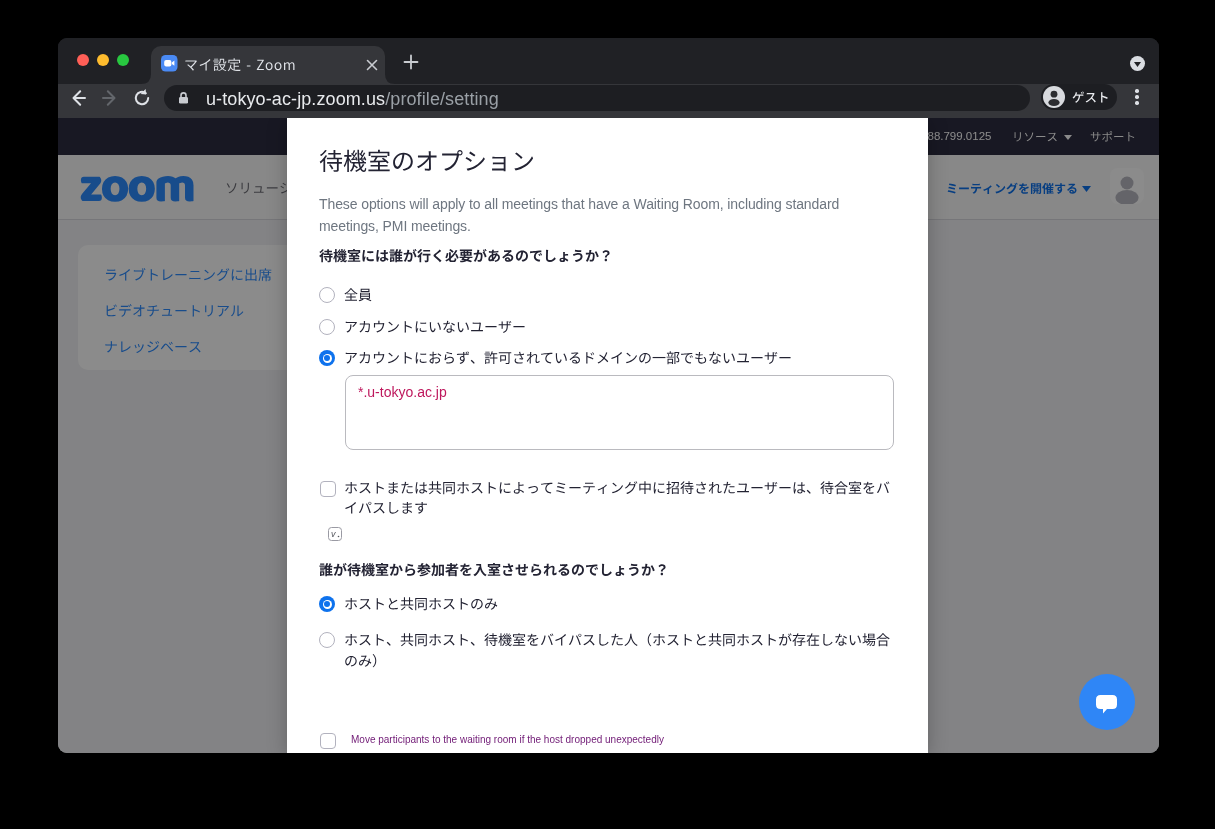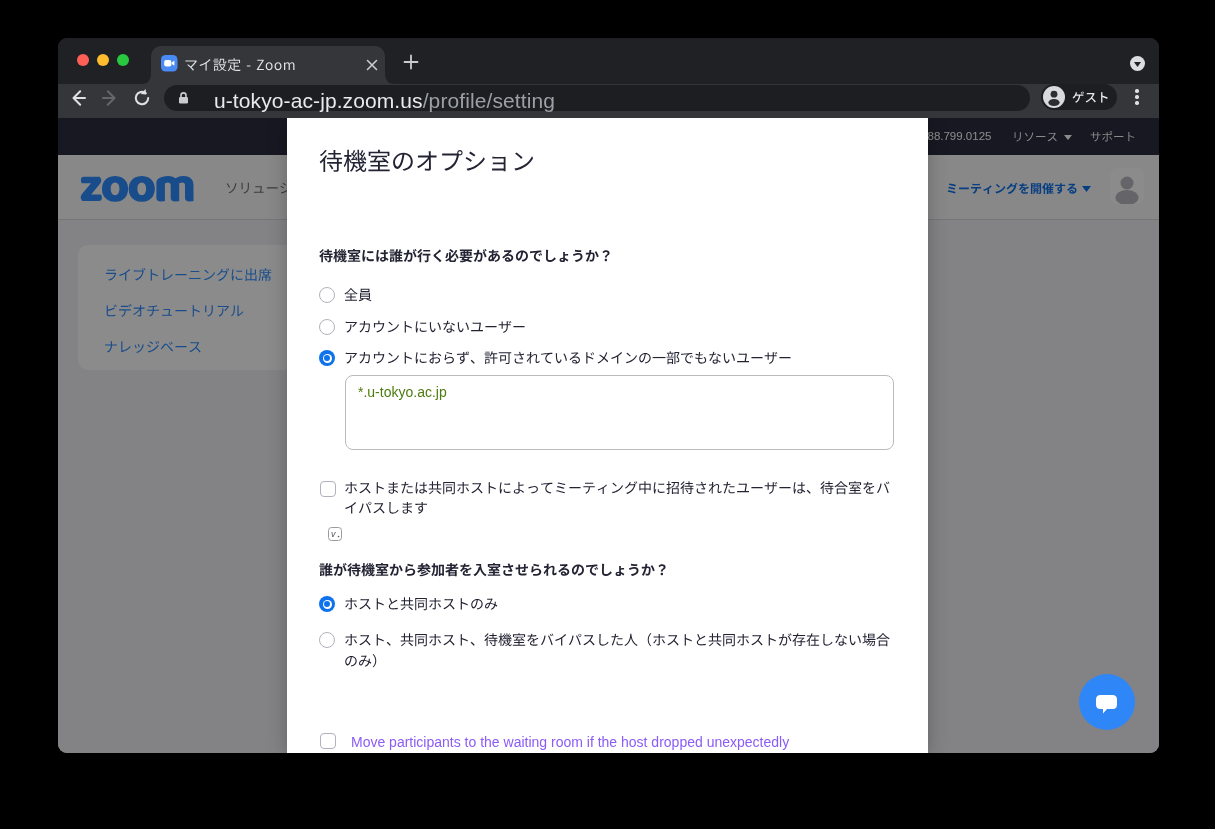--- a/index.html
+++ b/index.html
@@ -49,21 +49,21 @@
     </svg>
     <svg class="abs" style="left:74px;top:50px" width="20" height="20">
       <path d="M16.2 10 A6.2 6.2 0 1 1 13.9 5.2" stroke="#dee1e6" stroke-width="2" fill="none" stroke-linecap="round"></path>
       <path d="M13.6 1.1 L14.1 6.6 L8.6 6.0 Z" fill="#dee1e6"></path>
     </svg>
     <div class="abs" style="left:106px;top:47px;width:866px;height:26px;border-radius:13px;background:#1d1e22"></div>
     <svg class="abs" style="left:119px;top:53px" width="13" height="14">
       <rect x="2" y="6" width="9" height="6.6" rx="1.4" fill="#c8cbd0"></rect>
       <path d="M4 6 L4 4.4 A2.5 2.5 0 0 1 9 4.4 L9 6" stroke="#c8cbd0" stroke-width="1.6" fill="none"></path>
     </svg>
-    <div class="abs" style="left:156px;top:51px;font-size:21px;letter-spacing:.1px;color:#e8eaed;white-space:pre">u-tokyo-ac-jp.zoom.us<span style="color:#9aa0a6">/profile/setting</span></div>
+    <div class="abs" style="left:148px;top:51px;font-size:18px;letter-spacing:.1px;color:#e8eaed;white-space:pre">u-tokyo-ac-jp.zoom.us<span style="color:#9aa0a6">/profile/setting</span></div>
     <div class="abs" style="left:983px;top:46px;width:76px;height:26px;border-radius:13px;background:#1d1e22"></div>
     <svg class="abs" style="left:985px;top:48px" width="22" height="22">
       <circle cx="11" cy="11" r="11" fill="#d8dade"></circle>
       <circle cx="11" cy="8.2" r="3.4" fill="#2c2d31"></circle>
       <ellipse cx="11" cy="16.5" rx="5.6" ry="3.6" fill="#2c2d31"></ellipse>
     </svg>
     <div style="position:absolute;left:1014px;top:50.8px;width:38px;height:17px">
       <svg width="38" height="17" viewBox="0 0 38 17" fill="#e8eaed" style="position:absolute;overflow:visible">
         <use href="#M_cid01571" transform="translate(0.0,13) scale(0.012500,-0.012500)"></use>
         <use href="#M_cid01578" transform="translate(12.5,13) scale(0.012500,-0.012500)"></use>
@@ -187,20 +187,21 @@
           <use href="#R_cid22144" transform="translate(24.0,24) scale(0.024000,-0.024000)"></use>
           <use href="#R_cid15516" transform="translate(48.0,24) scale(0.024000,-0.024000)"></use>
           <use href="#R_cid01505" transform="translate(72.0,24) scale(0.024000,-0.024000)"></use>
           <use href="#R_cid01563" transform="translate(96.0,24) scale(0.024000,-0.024000)"></use>
           <use href="#R_cid01608" transform="translate(120.0,24) scale(0.024000,-0.024000)"></use>
           <use href="#R_cid01576" transform="translate(144.0,24) scale(0.024000,-0.024000)"></use>
           <use href="#R_cid01624" transform="translate(168.0,24) scale(0.024000,-0.024000)"></use>
           <use href="#R_cid01636" transform="translate(192.0,24) scale(0.024000,-0.024000)"></use>
         </svg>
       </div>
+      <div class="abs" style="left:261px;top:75px;font-size:14px;letter-spacing:-0.1px;line-height:22px;color:#6E7680;white-space:nowrap">These options will apply to all meetings that have a Waiting Room, including standard<br>meetings, PMI meetings.</div>
       <div style="position:absolute;left:261px;top:129.3px;width:294px;height:19px">
         <svg width="294" height="19" viewBox="0 0 294 19" fill="#232333" style="position:absolute;overflow:visible">
           <use href="#B_cid17384" transform="translate(0.0,14) scale(0.014000,-0.014000)"></use>
           <use href="#B_cid22144" transform="translate(14.0,14) scale(0.014000,-0.014000)"></use>
           <use href="#B_cid15516" transform="translate(28.0,14) scale(0.014000,-0.014000)"></use>
           <use href="#B_cid01502" transform="translate(42.0,14) scale(0.014000,-0.014000)"></use>
           <use href="#B_cid01506" transform="translate(56.0,14) scale(0.014000,-0.014000)"></use>
           <use href="#B_cid37901" transform="translate(70.0,14) scale(0.014000,-0.014000)"></use>
           <use href="#B_cid01471" transform="translate(84.0,14) scale(0.014000,-0.014000)"></use>
           <use href="#B_cid36710" transform="translate(98.0,14) scale(0.014000,-0.014000)"></use>
@@ -279,21 +280,21 @@
           <use href="#R_cid01525" transform="translate(350.0,14) scale(0.014000,-0.014000)"></use>
           <use href="#R_cid01501" transform="translate(364.0,14) scale(0.014000,-0.014000)"></use>
           <use href="#R_cid01463" transform="translate(378.0,14) scale(0.014000,-0.014000)"></use>
           <use href="#R_cid01623" transform="translate(392.0,14) scale(0.014000,-0.014000)"></use>
           <use href="#R_cid01645" transform="translate(406.0,14) scale(0.014000,-0.014000)"></use>
           <use href="#R_cid01575" transform="translate(420.0,14) scale(0.014000,-0.014000)"></use>
           <use href="#R_cid01645" transform="translate(434.0,14) scale(0.014000,-0.014000)"></use>
         </svg>
       </div>
       <div class="abs" style="left:287px;top:257px;width:549px;height:75px;border:1px solid #bababf;border-radius:8px;background:#fff"></div>
-      <div class="abs" style="left:300px;top:265.5px;font-size:14px;color:#4d7c0f">*.u-tokyo.ac.jp</div>
+      <div class="abs" style="left:300px;top:265.5px;font-size:14px;color:#be185d">*.u-tokyo.ac.jp</div>
       <div class="abs" style="left:262px;top:363px;width:16px;height:16px;border-radius:4px;border:1.5px solid #b2b2be;background:#fff"></div>
       <div style="position:absolute;left:286px;top:361.3px;width:546px;height:19px">
         <svg width="546" height="19" viewBox="0 0 546 19" fill="#232333" style="position:absolute;overflow:visible">
           <use href="#R_cid01612" transform="translate(0.0,14) scale(0.014000,-0.014000)"></use>
           <use href="#R_cid01578" transform="translate(14.0,14) scale(0.014000,-0.014000)"></use>
           <use href="#R_cid01593" transform="translate(28.0,14) scale(0.014000,-0.014000)"></use>
           <use href="#R_cid01521" transform="translate(42.0,14) scale(0.014000,-0.014000)"></use>
           <use href="#R_cid01490" transform="translate(56.0,14) scale(0.014000,-0.014000)"></use>
           <use href="#R_cid01506" transform="translate(70.0,14) scale(0.014000,-0.014000)"></use>
           <use href="#R_cid10918" transform="translate(84.0,14) scale(0.014000,-0.014000)"></use>
@@ -440,21 +441,21 @@
         </svg>
       </div>
       <div style="position:absolute;left:286px;top:534.3px;width:42px;height:19px">
         <svg width="42" height="19" viewBox="0 0 42 19" fill="#232333" style="position:absolute;overflow:visible">
           <use href="#R_cid01505" transform="translate(0.0,14) scale(0.014000,-0.014000)"></use>
           <use href="#R_cid01522" transform="translate(14.0,14) scale(0.014000,-0.014000)"></use>
           <use href="#R_cid59055" transform="translate(28.0,14) scale(0.014000,-0.014000)"></use>
         </svg>
       </div>
       <div class="abs" style="left:262px;top:615px;width:16px;height:16px;border-radius:4px;border:1.5px solid #b2b2be;background:#fff"></div>
-      <div class="abs" style="left:293px;top:616px;font-size:14px;color:#8b5cf6;white-space:nowrap">Move participants to the waiting room if the host dropped unexpectedly</div>
+      <div class="abs" style="left:293px;top:616px;font-size:10px;color:#701a75;white-space:nowrap">Move participants to the waiting room if the host dropped unexpectedly</div>
       <div class="abs" style="left:1021px;top:556px;width:56px;height:56px;border-radius:50%;background:#2F86F6"></div>
       <svg class="abs" style="left:1038px;top:577px" width="22" height="20">
         <path d="M4.5 0 H16.5 Q21 0 21 4.5 V9.5 Q21 14 16.5 14 H11 L7 18.5 V14 H4.5 Q0 14 0 9.5 V4.5 Q0 0 4.5 0 Z" fill="#fff"></path>
       </svg>
     </div>
   </div>
 <svg width="0" height="0" style="position:absolute">
     <defs>
       <path id="R_cid01615" d="M458 159C521 94 601 6 638 -45L711 13C671 62 600 137 540 197C705 323 832 486 904 603C910 612 919 623 929 634L866 685C852 680 829 677 801 677C701 677 256 677 205 677C170 677 131 681 103 685V595C123 597 166 601 205 601C263 601 704 601 793 601C743 511 628 364 481 254C413 315 331 381 294 408L229 356C282 319 398 219 458 159Z"></path>
       <path id="R_cid01557" d="M86 361 126 283C265 326 402 386 507 446V76C507 38 504 -12 501 -31H599C595 -11 593 38 593 76V498C695 566 787 642 863 721L796 783C727 700 627 613 523 548C412 478 259 408 86 361Z"></path>

